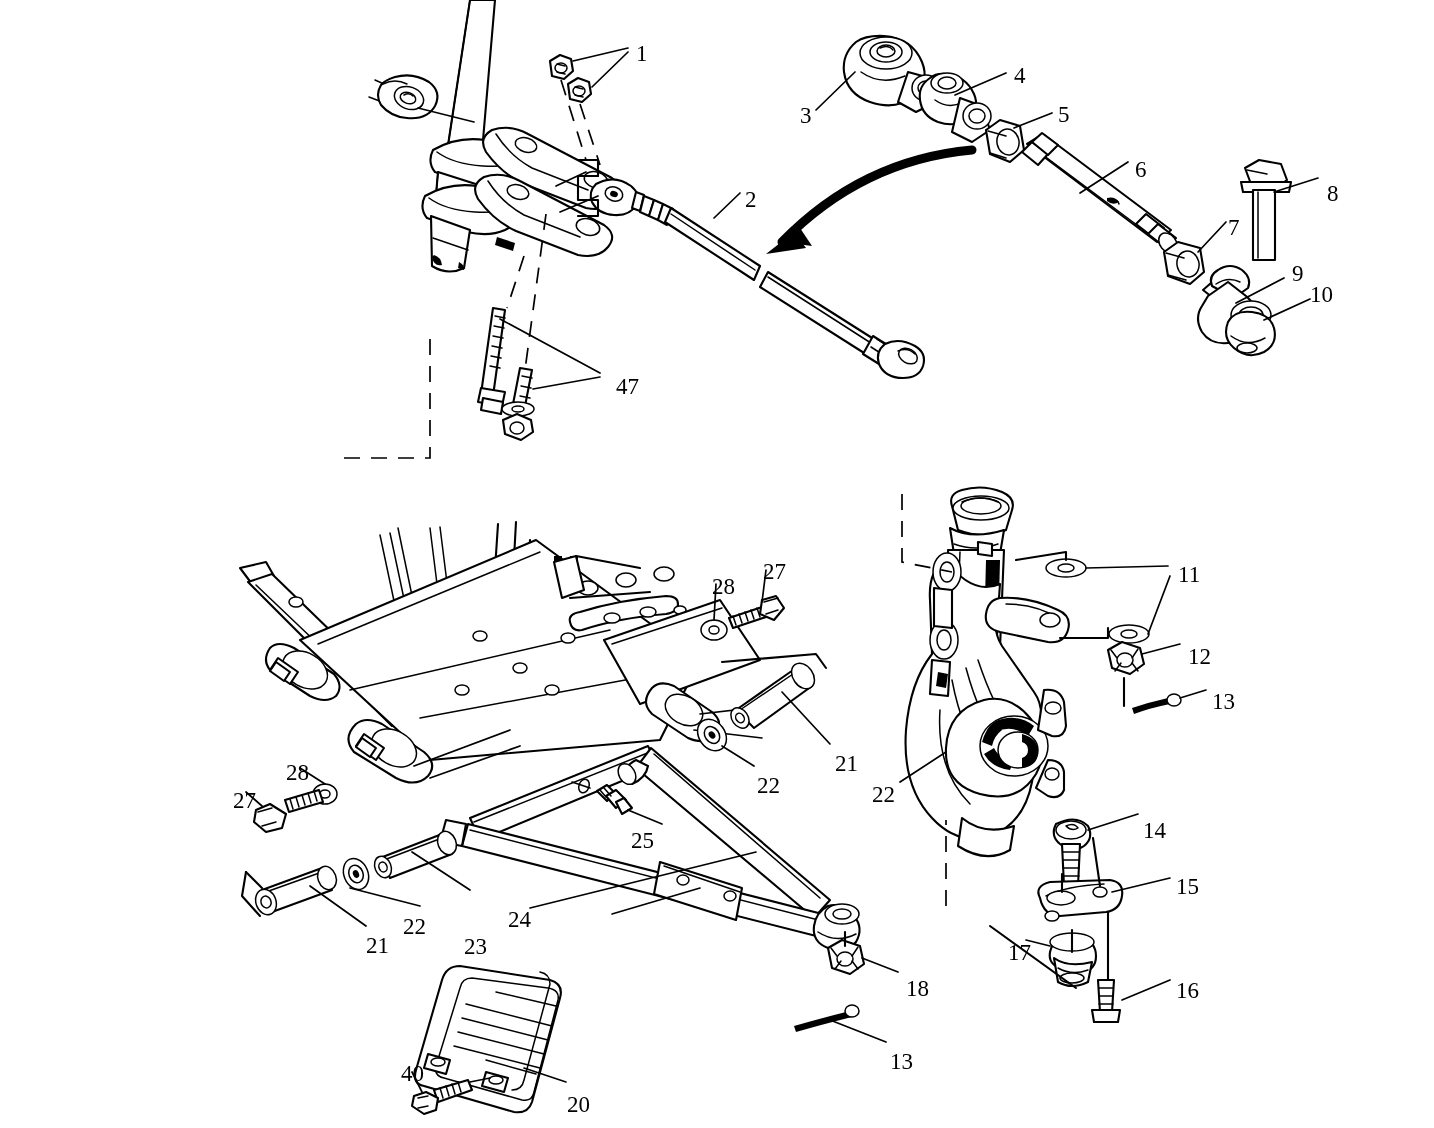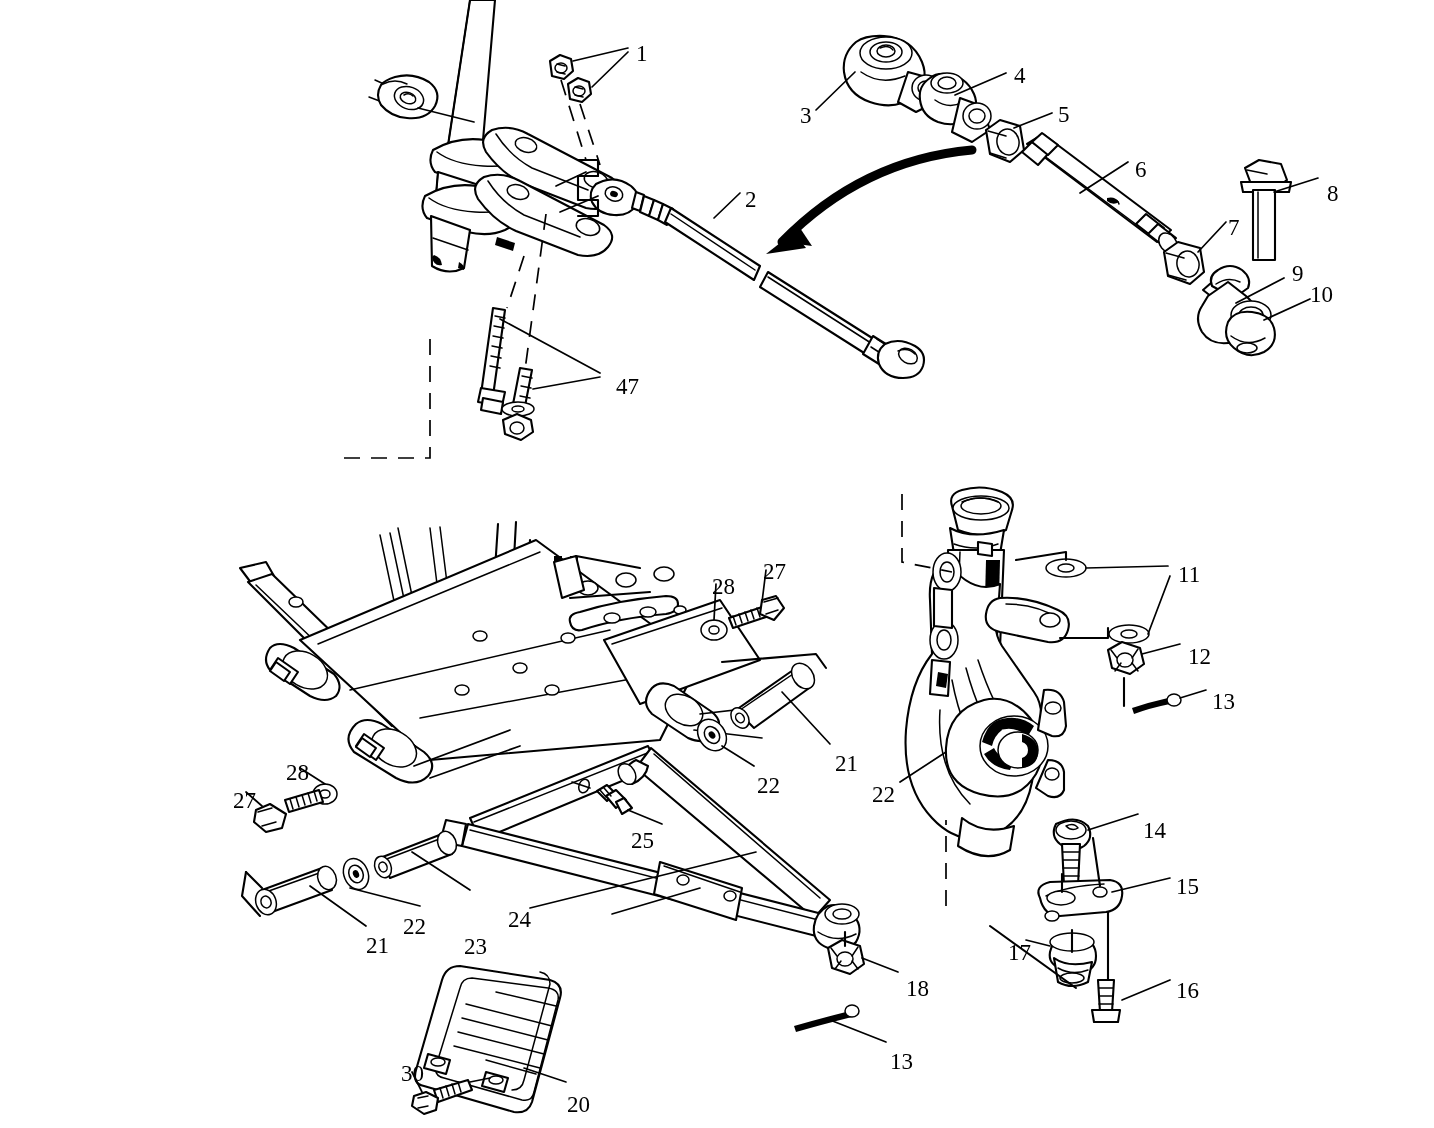--- a/index.html
+++ b/index.html
@@ -612,15 +612,15 @@
 
   <div class="callout" style="left:366px;  top:934px;">21</div>
   <div class="callout" style="left:403px;  top:915px;">22</div>
   <div class="callout" style="left:464px;  top:899px;margin-top:36px;">23</div>
   <div class="callout" style="left:508px;  top:908px;">24</div>
   <div class="callout" style="left:631px;  top:829px;">25</div>
   <div class="callout" style="left:233px;  top:789px;">27</div>
   <div class="callout" style="left:286px;  top:761px;">28</div>
 
   <div class="callout" style="left:567px;  top:1093px;">20</div>
-  <div class="callout" style="left:401px;  top:1062px;">30</div>
+  <div class="callout" style="left:401px;  top:1062px;">40</div>
 
 </div>
 
 </body></html>

